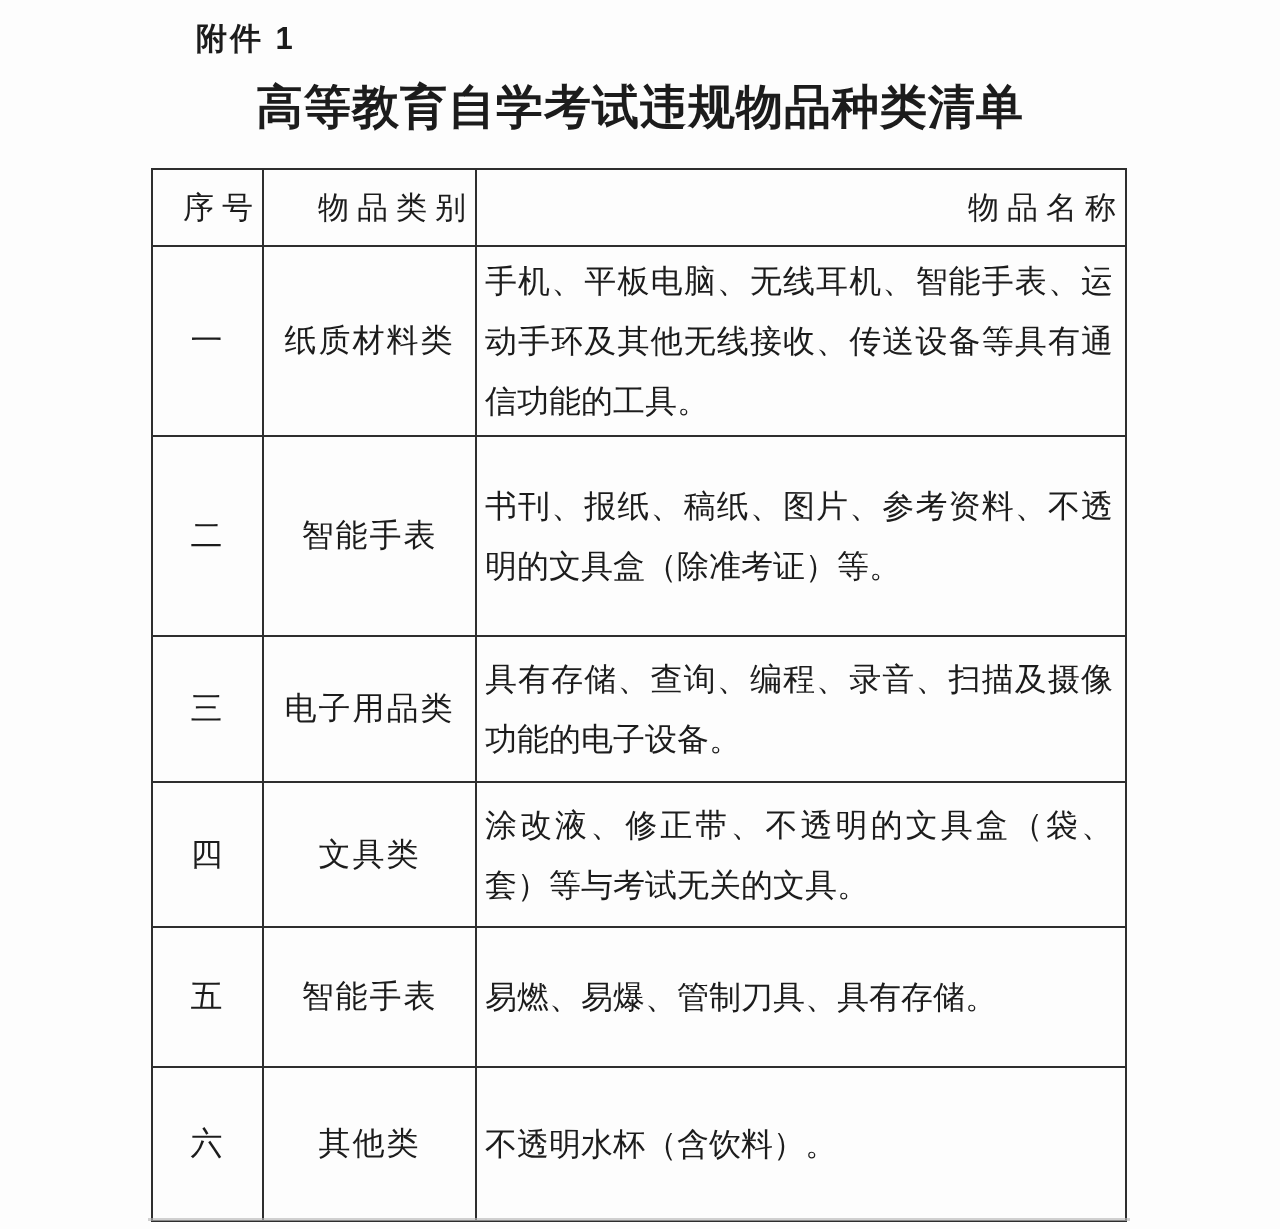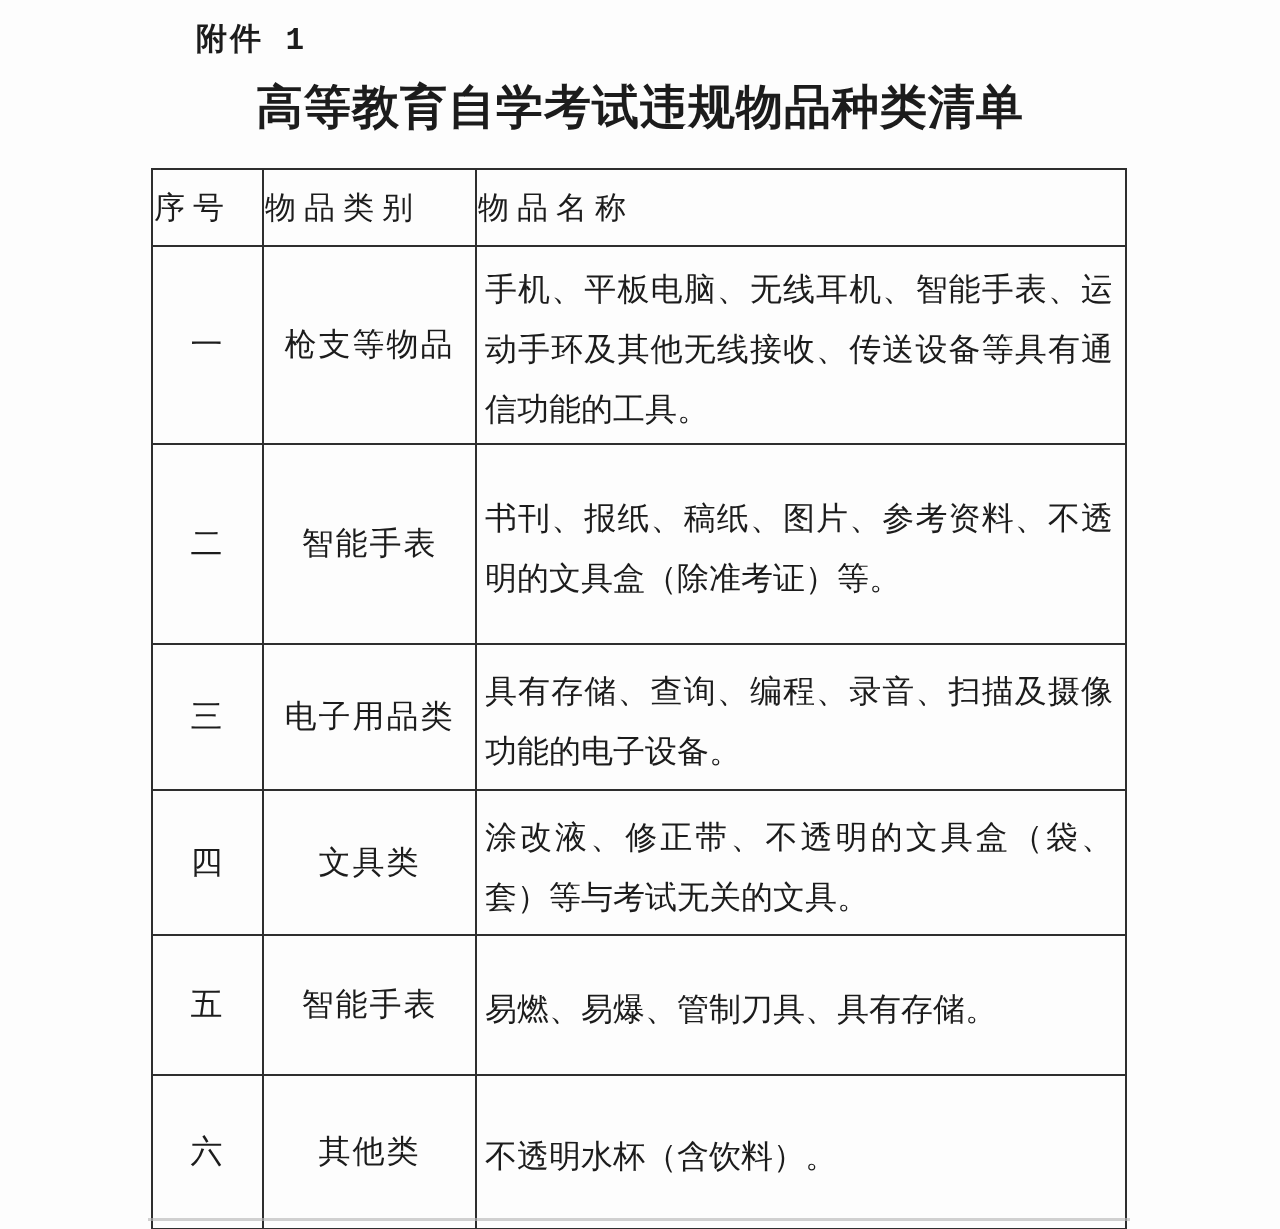--- a/index.html
+++ b/index.html
@@ -10,21 +10,21 @@
     color: #1c1c1c;
     font-family: "Liberation Serif", "DejaVu Serif", serif;
     overflow: hidden;
   }
   .attachment {
     position: absolute;
     left: 196px; top: 18px;
     font-size: 31px;
     font-weight: 700;
     letter-spacing: 3px;
-    font-family: Liberation Mono, monospace;
+    font-family: Liberation Sans, sans-serif;
   }
   .title {
     position: absolute;
     left: 0; top: 76px;
     width: 100%;
     text-align: center;
     font-size: 47px;
     font-weight: 700;
     letter-spacing: 1px;
   }
@@ -37,32 +37,32 @@
   }
   .items-table th, .items-table td {
     border: 2px solid #2e2e2e;
     vertical-align: middle;
     overflow: hidden;
   }
   .items-table th {
     font-size: 31px;
     font-weight: 400;
     letter-spacing: 8px;
-    text-align: left;
+    text-align: right;
   }
   td.num-cell, td.cat-cell {
     text-align: center;
     font-size: 32px;
     letter-spacing: 2px;
   }
   td.items-cell {
     font-size: 32px;
     line-height: 60px;
     text-align: justify;
-    padding: 12px 12px 4px 8px;
+    padding: 4px 12px 4px 8px;
   }
   tr.header-row  { height: 77px;  }
   tr.row-1 { height: 187px; }
   tr.row-2 { height: 200px; }
   tr.row-3 { height: 146px; }
   tr.row-4 { height: 145px; }
   tr.row-5 { height: 140px; }
   tr.row-6 { height: 154px; }
   .table-shadow {
     position: absolute;
@@ -88,21 +88,21 @@
   <thead>
     <tr class="header-row">
       <th>序号</th>
       <th>物品类别</th>
       <th>物品名称</th>
     </tr>
   </thead>
   <tbody>
     <tr class="row-1">
       <td class="num-cell">一</td>
-      <td class="cat-cell">枪支等物品</td>
+      <td class="cat-cell">纸质材料类</td>
       <td class="items-cell">手机、平板电脑、无线耳机、智能手表、运动手环及其他无线接收、传送设备等具有通信功能的工具。</td>
     </tr>
     <tr class="row-2">
       <td class="num-cell">二</td>
       <td class="cat-cell">智能手表</td>
       <td class="items-cell">书刊、报纸、稿纸、图片、参考资料、不透明的文具盒（除准考证）等。</td>
     </tr>
     <tr class="row-3">
       <td class="num-cell">三</td>
       <td class="cat-cell">电子用品类</td>

